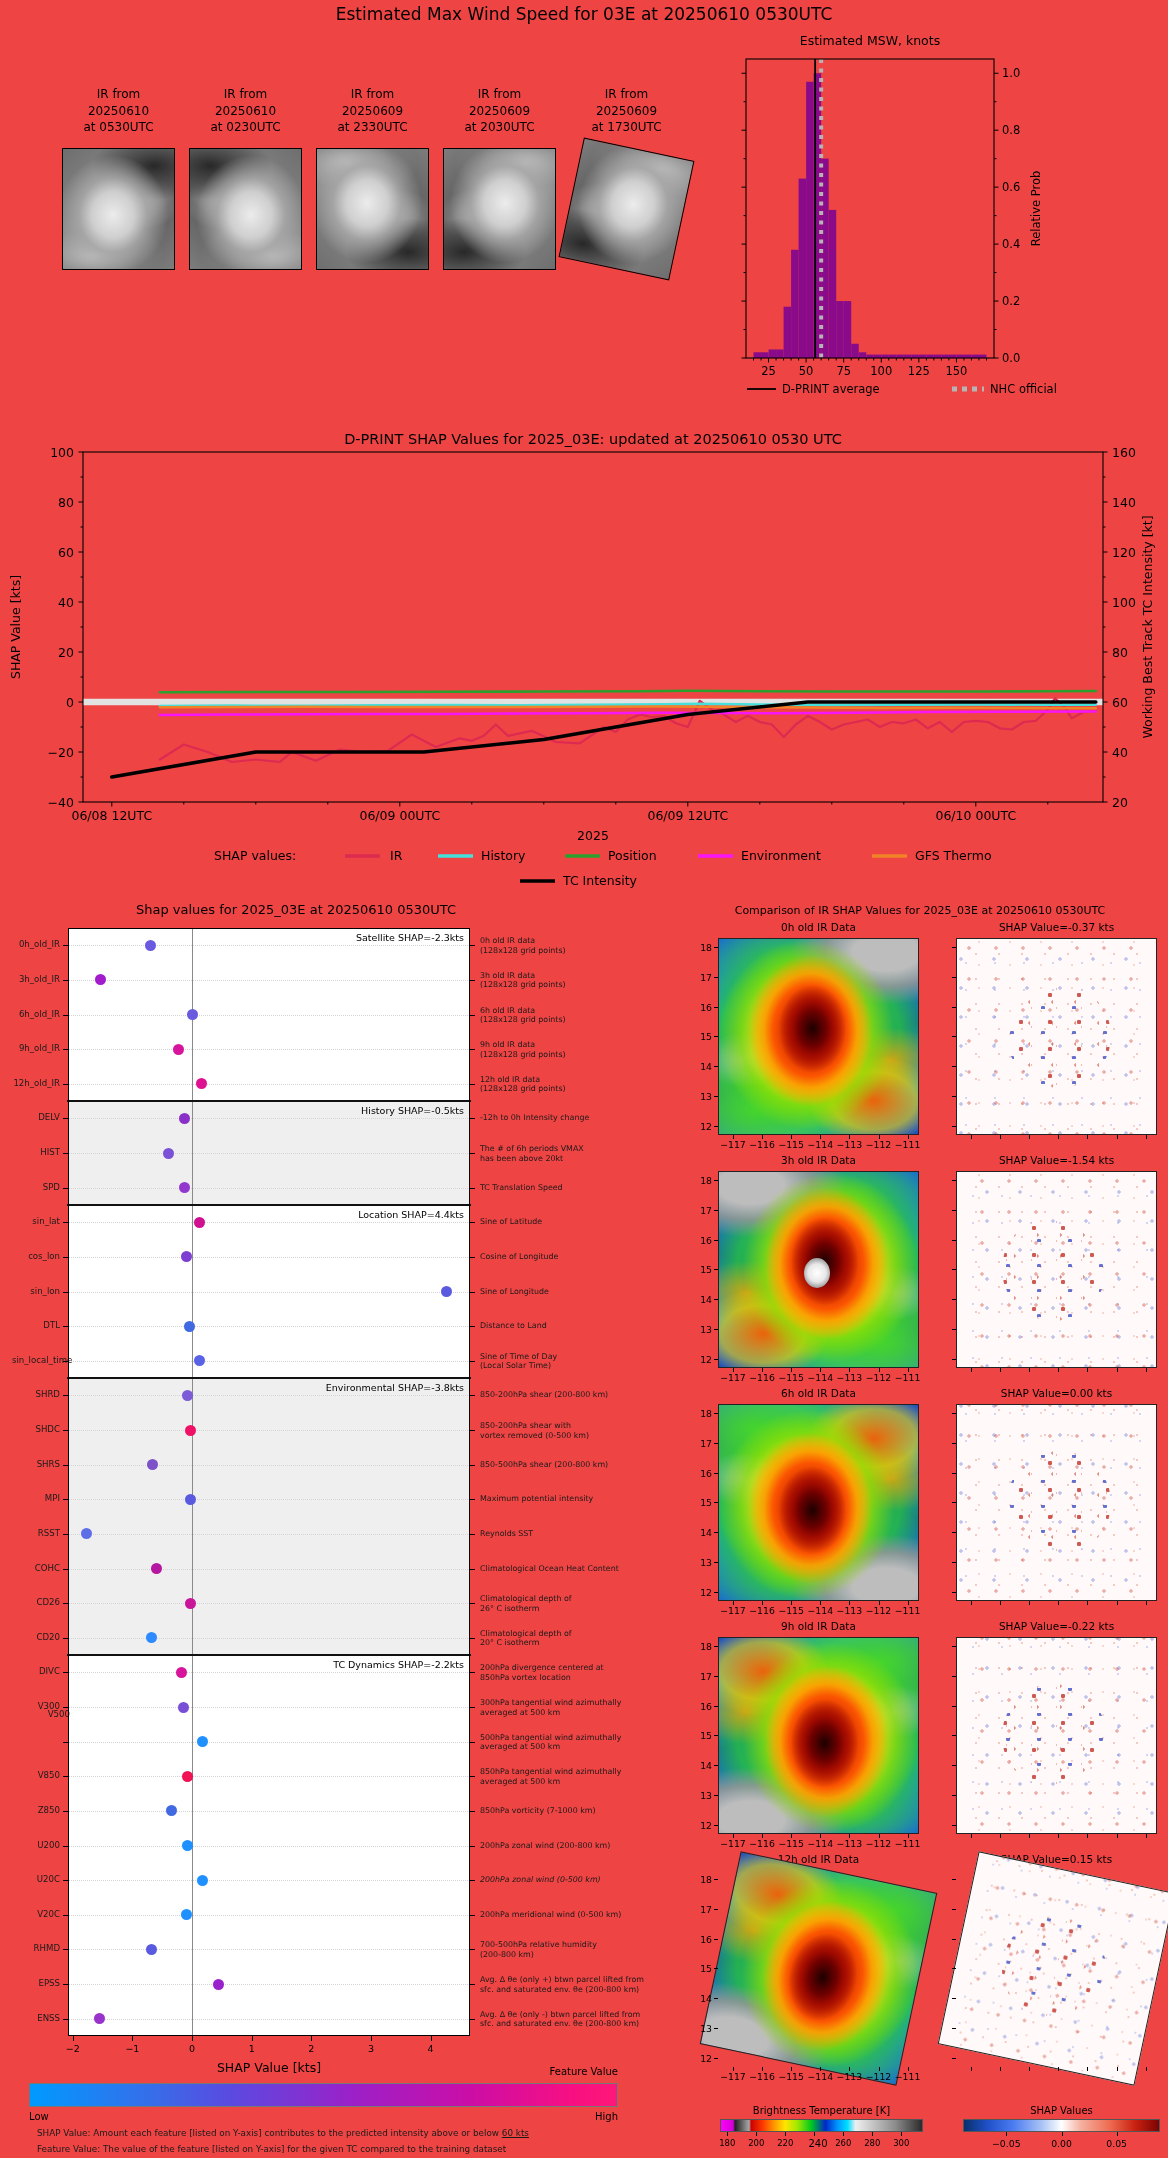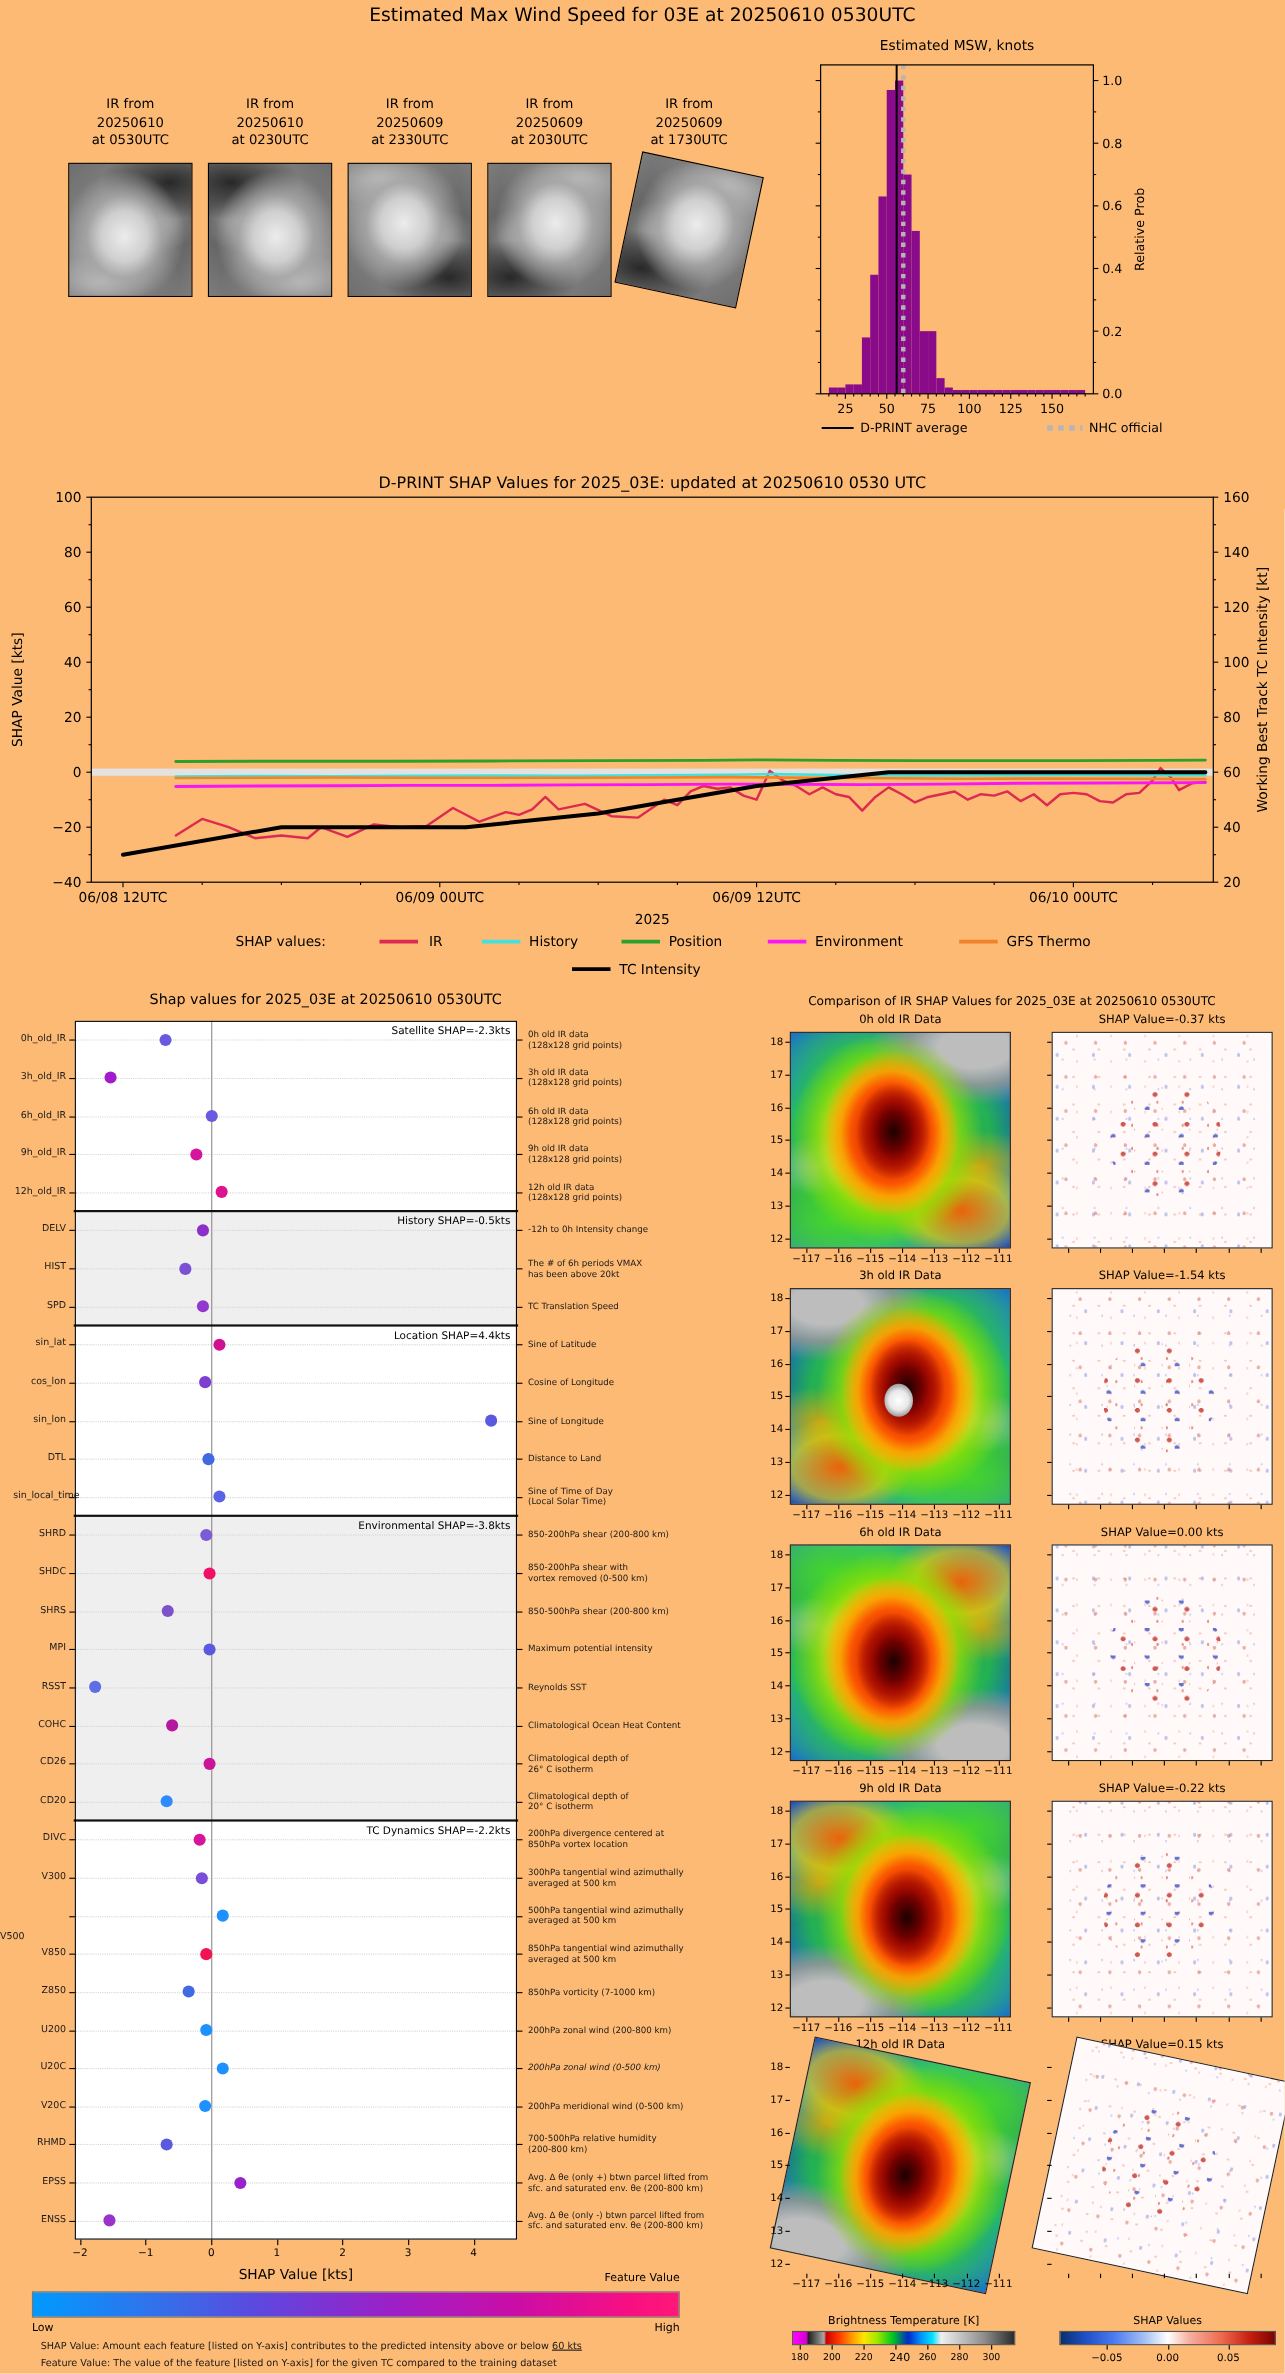--- a/index.html
+++ b/index.html
@@ -1,17 +1,17 @@
 <!DOCTYPE html>
 <html><head>
 <meta charset="utf-8">
 <style>
   html,body{margin:0;padding:0;background:#fff;}
   body{font-family:"DejaVu Sans","Liberation Sans",sans-serif;color:#000;}
-  #root{position:relative;width:1168px;height:2158px;background:#fdba74;overflow:hidden;}
+  #root{position:relative;width:1168px;height:2158px;background:#ef4444;overflow:hidden;}
   .abs{position:absolute;}
   .pre{white-space:pre-line;}
   svg{position:absolute;overflow:visible;}
   svg text{font-family:"DejaVu Sans","Liberation Sans",sans-serif;fill:#000;}
   .thumb-art{position:absolute;width:113px;height:122px;border:1px solid #000;box-sizing:border-box;
     background:
       radial-gradient(55px 60px at 45% 55%, #ececec 0%, #cfcfcf 38%, rgba(168,168,168,.85) 62%, rgba(120,120,120,0) 100%),
       radial-gradient(70px 40px at 28% 88%, rgba(205,205,205,.9), rgba(150,150,150,.4) 65%, rgba(100,100,100,0) 100%),
       radial-gradient(62px 34px at 82% 14%, rgba(35,35,35,.95), rgba(60,60,60,.5) 65%, rgba(90,90,90,0) 100%),
       radial-gradient(40px 26px at 70% 45%, rgba(190,190,190,.7), rgba(140,140,140,0) 100%),
@@ -438,21 +438,21 @@
       <div class="abs" style="left: 68px; top: 827.062px; width: 402px; height: 0px; border-top: 1px dotted rgb(212, 212, 212);"></div>
       <div class="abs" style="left: 63px; top: 827.062px; width: 5px; height: 1px; background: rgb(0, 0, 0);"></div>
       <div class="abs" style="left: 470px; top: 827.062px; width: 5px; height: 1px; background: rgb(0, 0, 0);"></div>
       <div class="abs" style="left: 0px; top: 821.062px; width: 60px; text-align: right; font-size: 8.6px; color: rgb(26, 26, 26);">V300</div>
       <div class="abs" style="left: 177.613px; top: 821.562px; width: 11px; height: 11px; border-radius: 50%; background: rgb(122, 79, 216);"></div>
       <div class="abs pre" style="left: 480px; top: 827.062px; width: 215px; font-size: 7.9px; line-height: 1.2; color: rgb(26, 26, 26); transform: translateY(-50%);">300hPa tangential wind azimuthally
 averaged at 500 km</div>
       <div class="abs" style="left: 68px; top: 861.688px; width: 402px; height: 0px; border-top: 1px dotted rgb(212, 212, 212);"></div>
       <div class="abs" style="left: 63px; top: 861.688px; width: 5px; height: 1px; background: rgb(0, 0, 0);"></div>
       <div class="abs" style="left: 470px; top: 861.688px; width: 5px; height: 1px; background: rgb(0, 0, 0);"></div>
-      <div class="abs" style="left: 0px; top: 876px; width: 70px; font-size: 8.6px; color: rgb(26, 26, 26);">V500</div>
+      <div class="abs" style="left: 0px; top: 829px; width: 70px; text-align: right; font-size: 8.6px; color: rgb(26, 26, 26);">V500</div>
       <div class="abs" style="left: 197.295px; top: 856.188px; width: 11px; height: 11px; border-radius: 50%; background: rgb(30, 144, 255);"></div>
       <div class="abs pre" style="left: 480px; top: 861.688px; width: 215px; font-size: 7.9px; line-height: 1.2; color: rgb(26, 26, 26); transform: translateY(-50%);">500hPa tangential wind azimuthally
 averaged at 500 km</div>
       <div class="abs" style="left: 68px; top: 896.312px; width: 402px; height: 0px; border-top: 1px dotted rgb(212, 212, 212);"></div>
       <div class="abs" style="left: 63px; top: 896.312px; width: 5px; height: 1px; background: rgb(0, 0, 0);"></div>
       <div class="abs" style="left: 470px; top: 896.312px; width: 5px; height: 1px; background: rgb(0, 0, 0);"></div>
       <div class="abs" style="left: 0px; top: 890.312px; width: 60px; text-align: right; font-size: 8.6px; color: rgb(26, 26, 26);">V850</div>
       <div class="abs" style="left: 182.384px; top: 890.812px; width: 11px; height: 11px; border-radius: 50%; background: rgb(240, 20, 85);"></div>
       <div class="abs pre" style="left: 480px; top: 896.312px; width: 215px; font-size: 7.9px; line-height: 1.2; color: rgb(26, 26, 26); transform: translateY(-50%);">850hPa tangential wind azimuthally
 averaged at 500 km</div>

